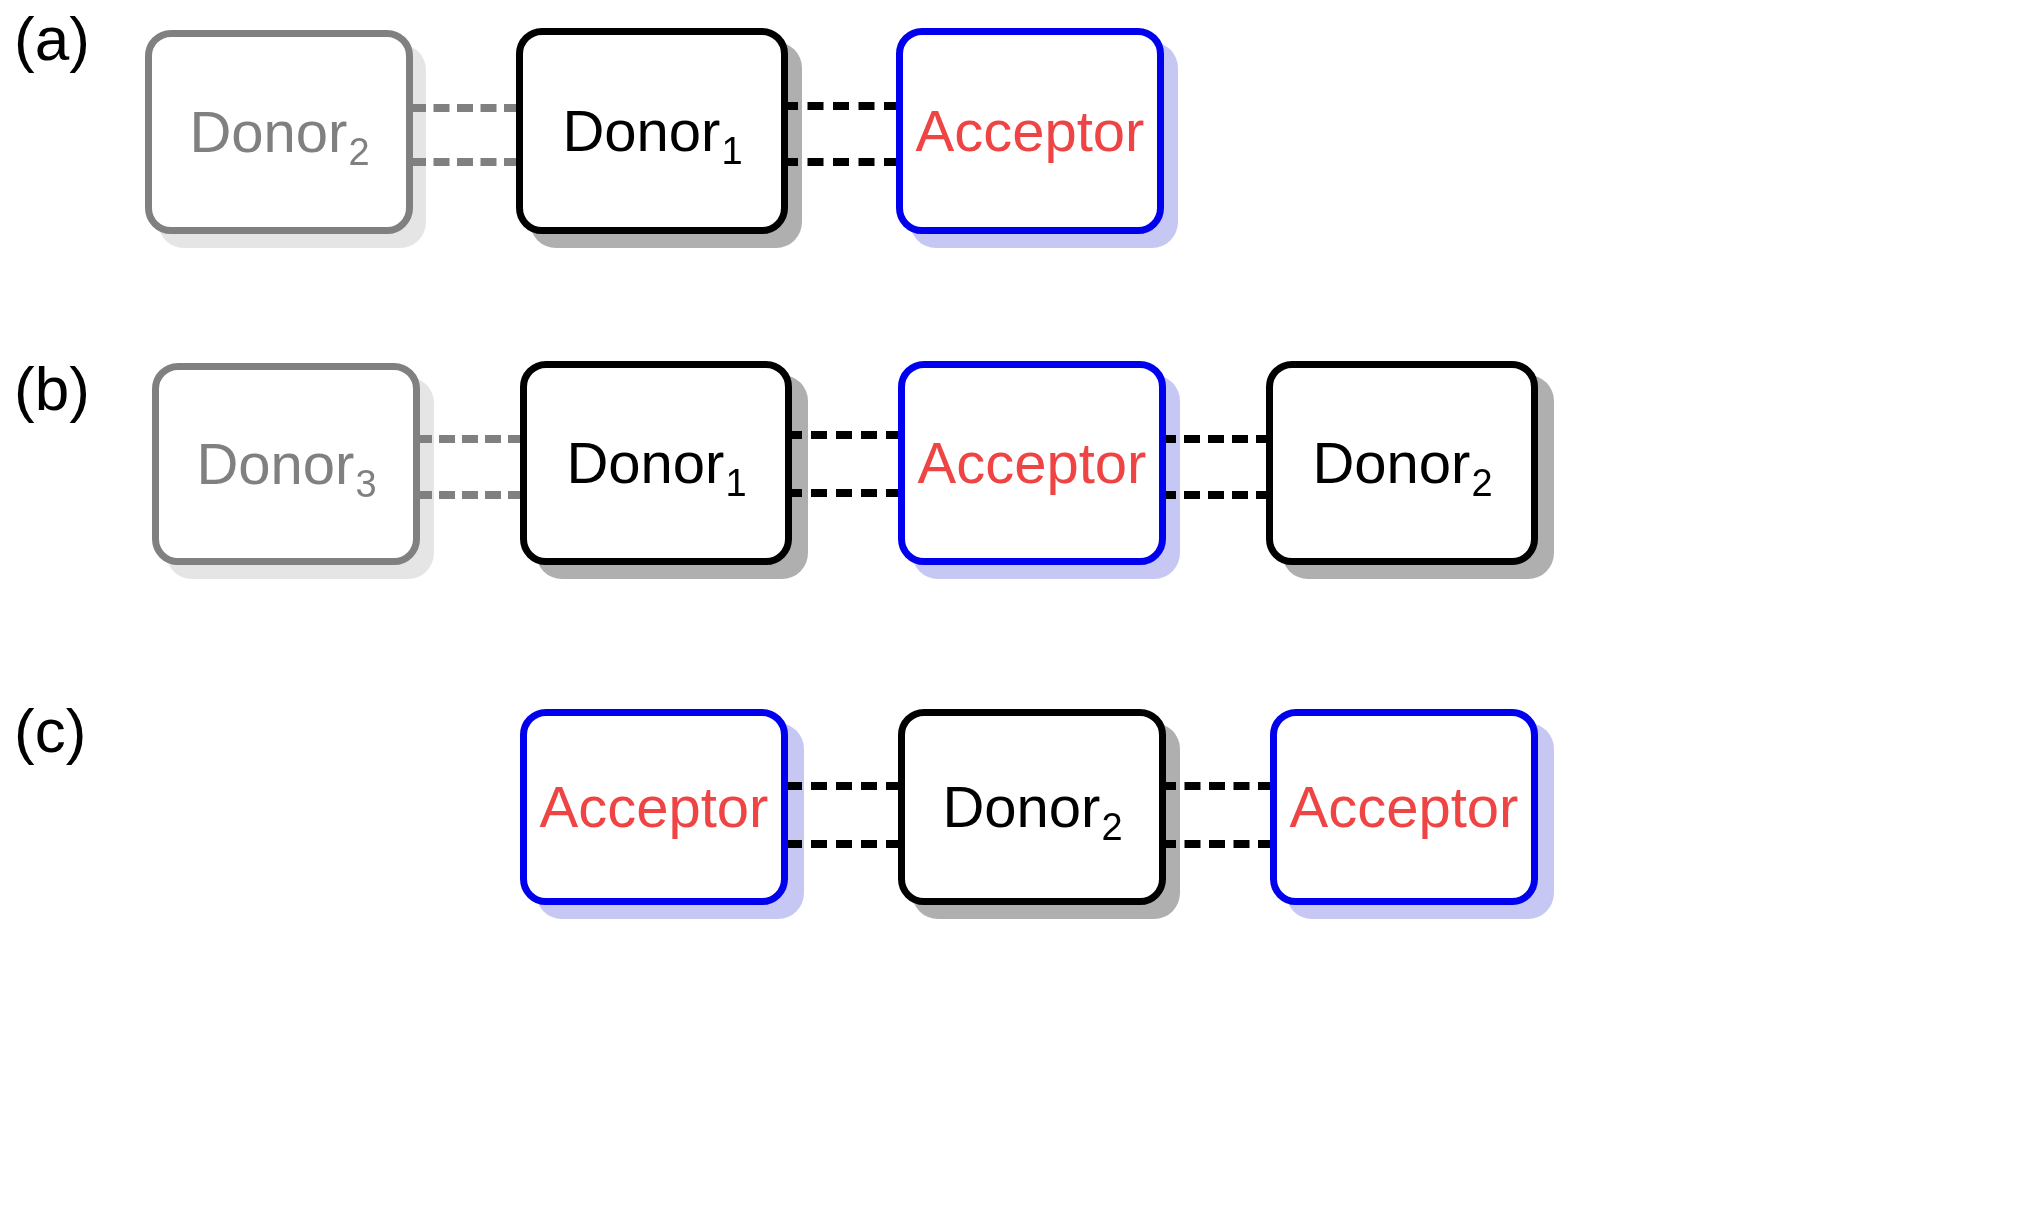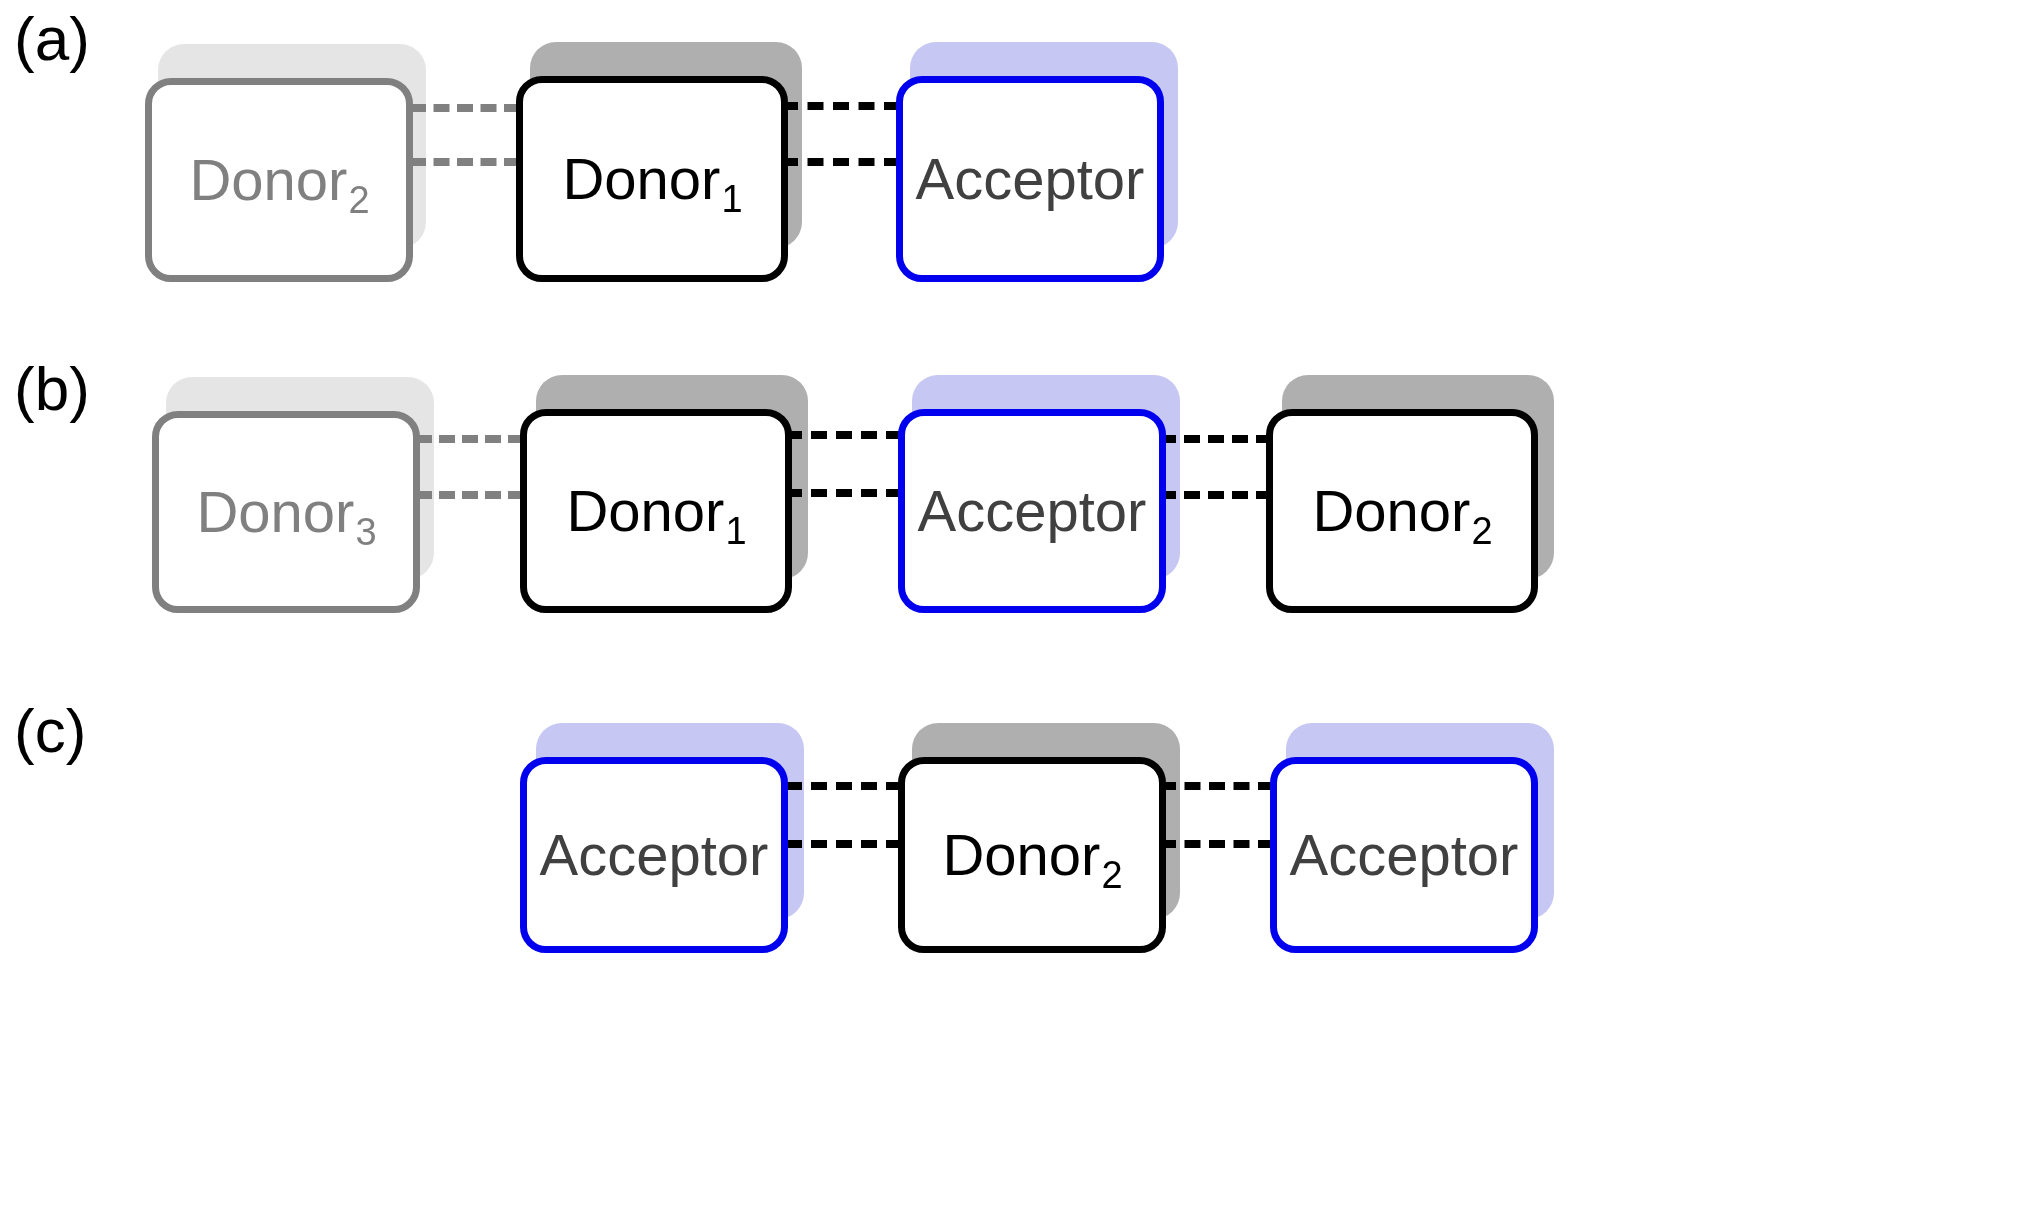--- a/index.html
+++ b/index.html
@@ -32,21 +32,20 @@
     position: absolute;
     box-sizing: border-box;
     background: #ffffff;
     border-style: solid;
     border-width: 7px;
     border-radius: 26px;
     display: flex;
     align-items: center;
     justify-content: center;
     z-index: 3;
-    margin-top: 48px;
   }
   .node .node-label {
     font-family: "Liberation Sans", sans-serif;
     font-size: 58px;
     line-height: 1;
     white-space: nowrap;
     display: inline-flex;
     align-items: baseline;
   }
   .node .node-label .sub {
@@ -56,21 +55,21 @@
     top: 13px;
     left: 1px;
   }
 
   
   .node.gray   { border-color: #808080; }
   .node.gray   .node-label { color: #808080; }
   .node.black  { border-color: #000000; }
   .node.black  .node-label { color: #000000; }
   .node.blue   { border-color: #0000ee; }
-  .node.blue   .node-label { color: #404040; justify-content: flex-end; }
+  .node.blue   .node-label { color: #ef4444; justify-content: flex-end; }
 
   
   .shadow {
     position: absolute;
     box-sizing: border-box;
     border-radius: 26px;
     z-index: 1;
     opacity: 0.42;
   }
   .shadow.gray  { background: #9a9a9a; opacity: 0.26; }

